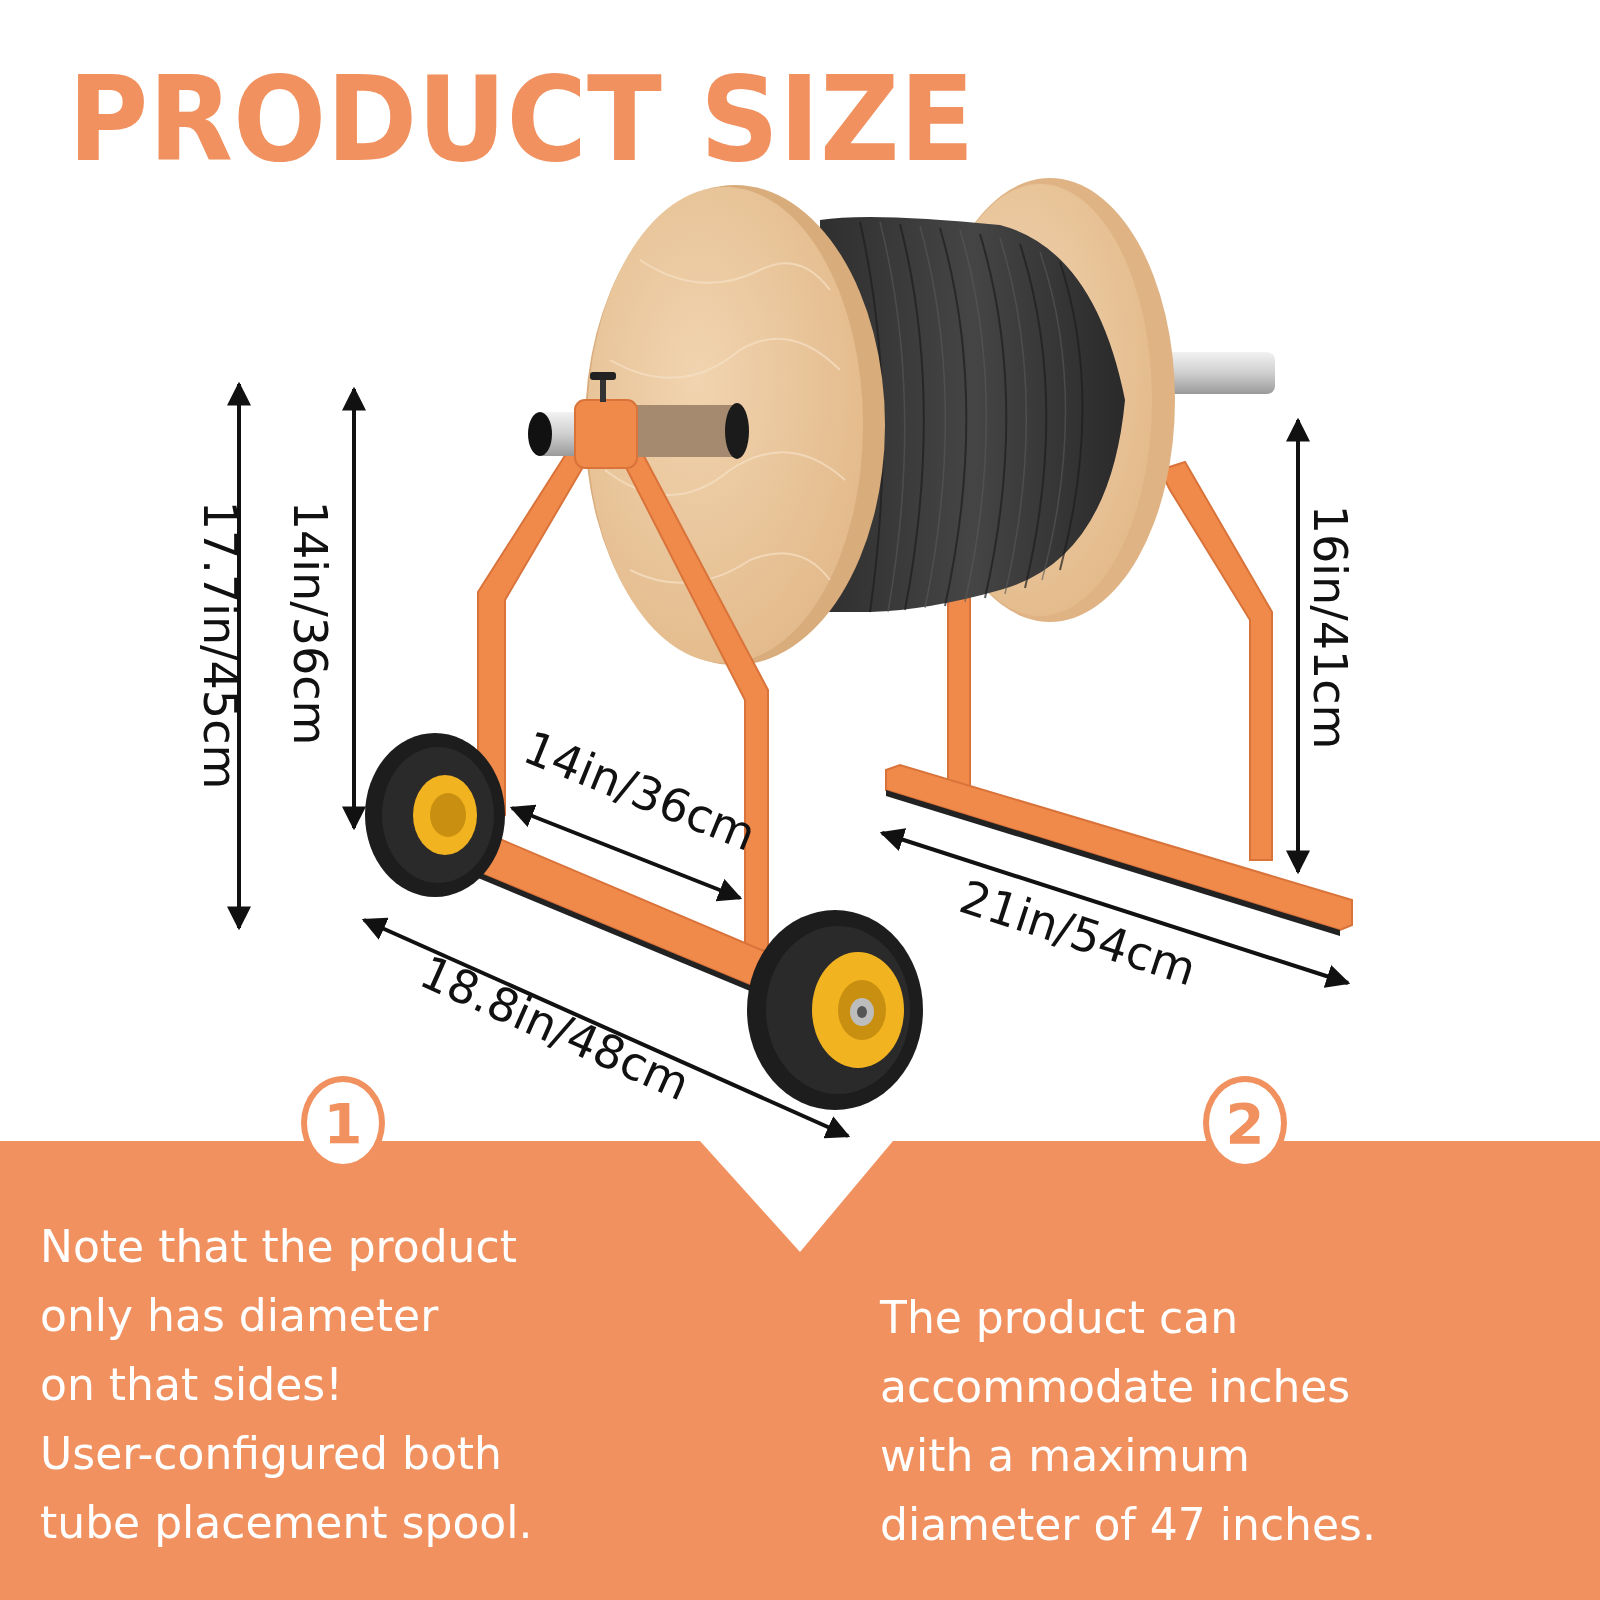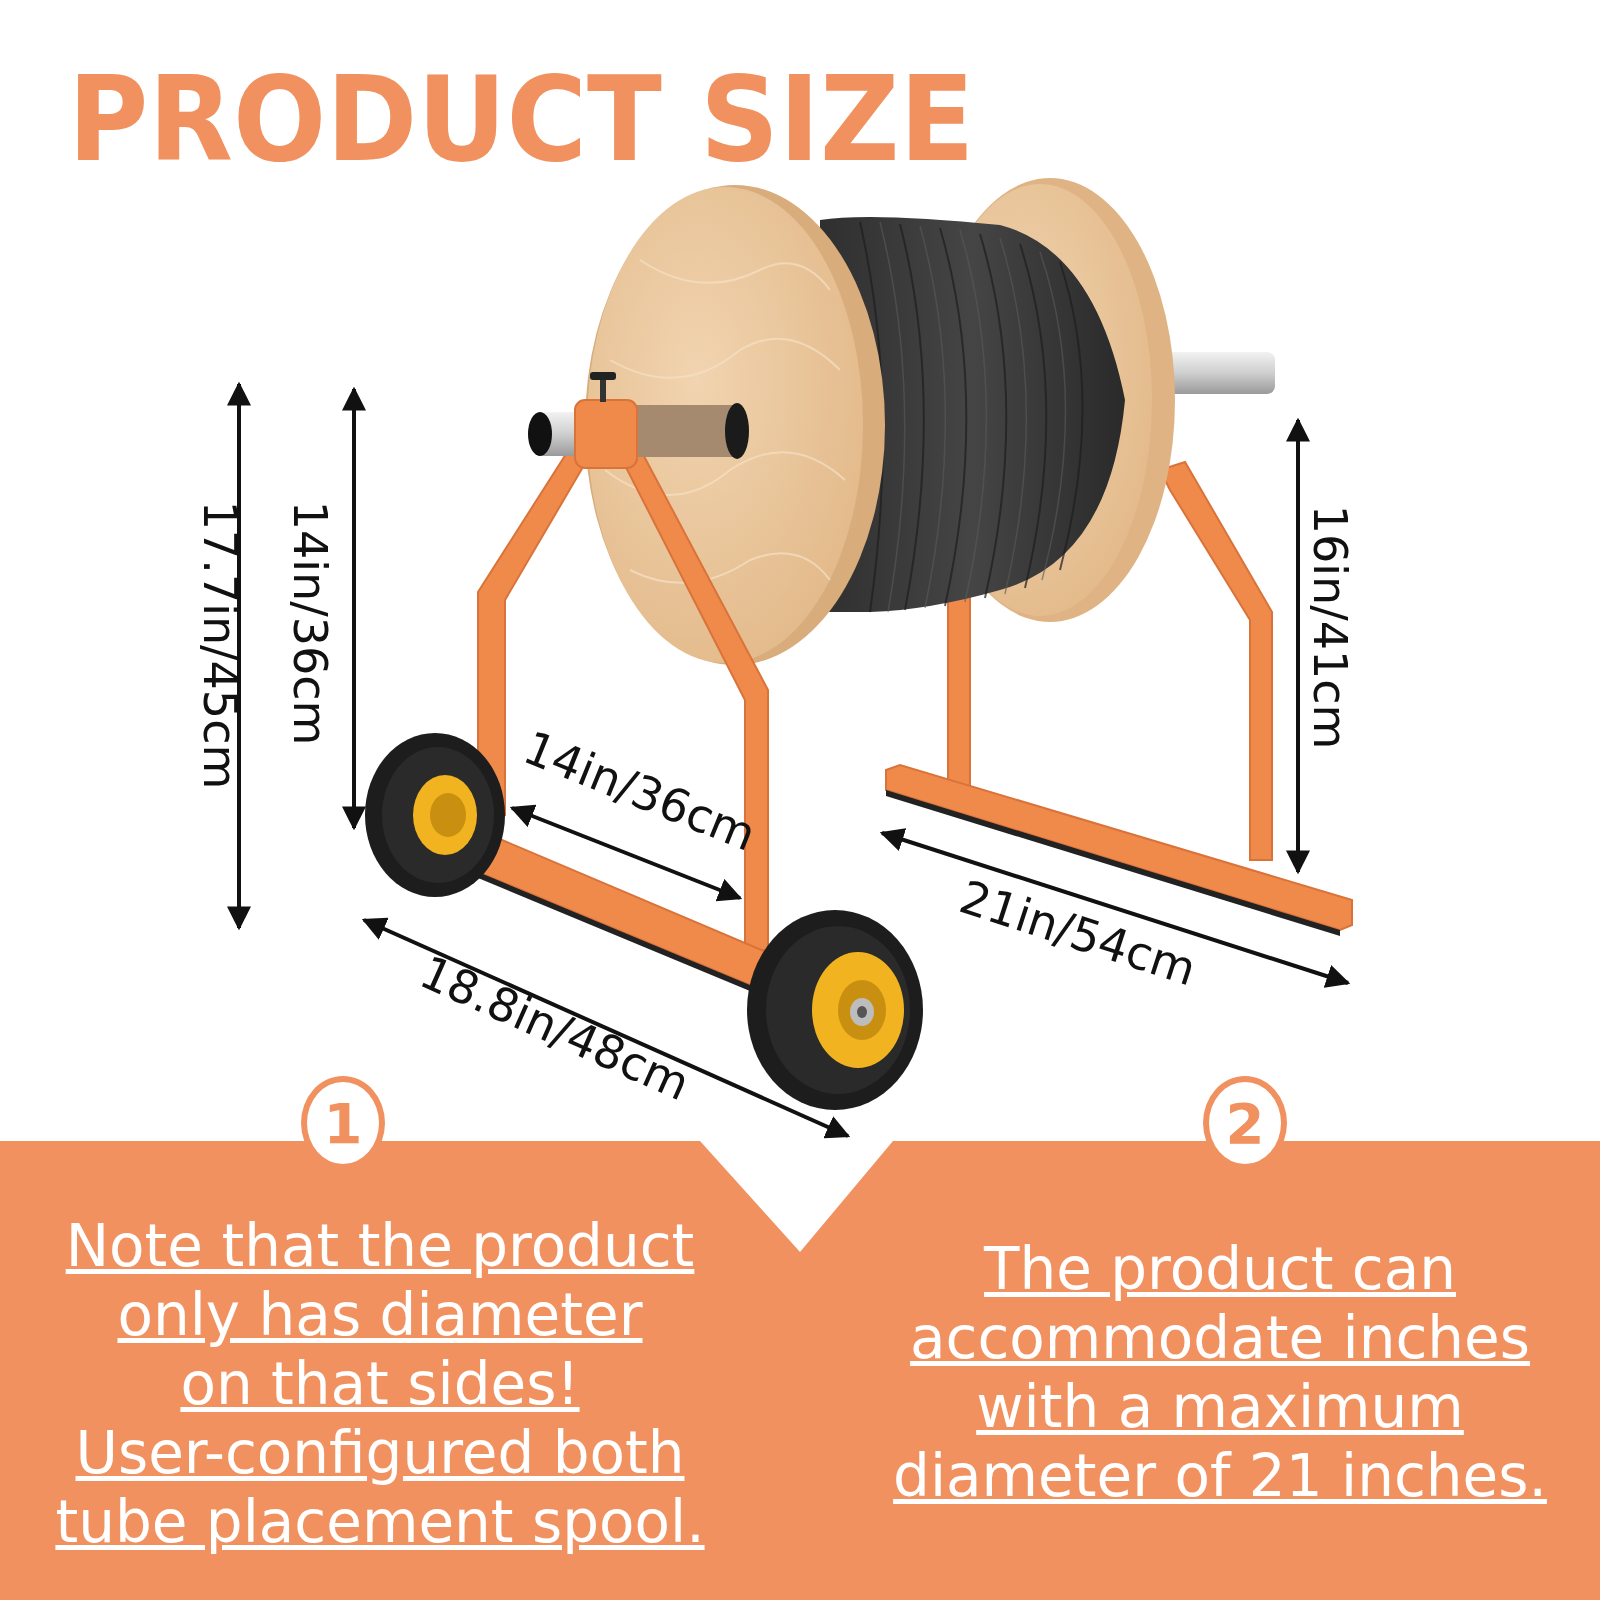--- a/index.html
+++ b/index.html
@@ -11,24 +11,23 @@
       color: #f0915f; white-space: nowrap;
       transform: scaleX(0.93); transform-origin: left top;
     }
     svg.art { position: absolute; left: 0; top: 0; }
     .dim {
       position: absolute; font-family: "DejaVu Sans", sans-serif;
       font-size: 46px; color: #111; white-space: nowrap; line-height: 1;
       transform-origin: center center;
     }
     .band-text {
-      position: absolute; color: #ffffff; text-align: center;
-      font-family: "DejaVu Sans", sans-serif; font-size: 58px; line-height: 69px;
+      position: absolute; color: #ffffff; text-align: left;
+      font-family: "DejaVu Sans", sans-serif; font-size: 44px; line-height: 69px;
       white-space: nowrap;
-      text-decoration: underline;
     }
     .badge {
       position: absolute; width: 72px; height: 82px; border-radius: 50%;
       background: #ffffff; border: 6px solid #f0915f;
       color: #f0915f; font-weight: bold; font-size: 56px;
       display: flex; align-items: center; justify-content: center;
       font-family: "DejaVu Sans", sans-serif;
     }
   </style>
 </head>
@@ -157,18 +156,18 @@
 <div class="badge" style="left:301px; top:1076px;">1</div>
 <div class="badge" style="left:1203px; top:1076px;">2</div>
 
 <div class="band-text" style="left:40px; top:1212px; width:680px;">
   <div>Note that the product</div>
   <div>only has diameter</div>
   <div>on that sides!</div>
   <div>User-configured both</div>
   <div>tube placement spool.</div>
 </div>
-<div class="band-text" style="left:880px; top:1235px; width:680px;">
+<div class="band-text" style="left:880px; top:1283px; width:680px;">
   <div>The product can</div>
   <div>accommodate inches</div>
   <div>with a maximum</div>
-  <div>diameter of 21 inches.</div>
+  <div>diameter of 47 inches.</div>
 </div>
 
 </body></html>

